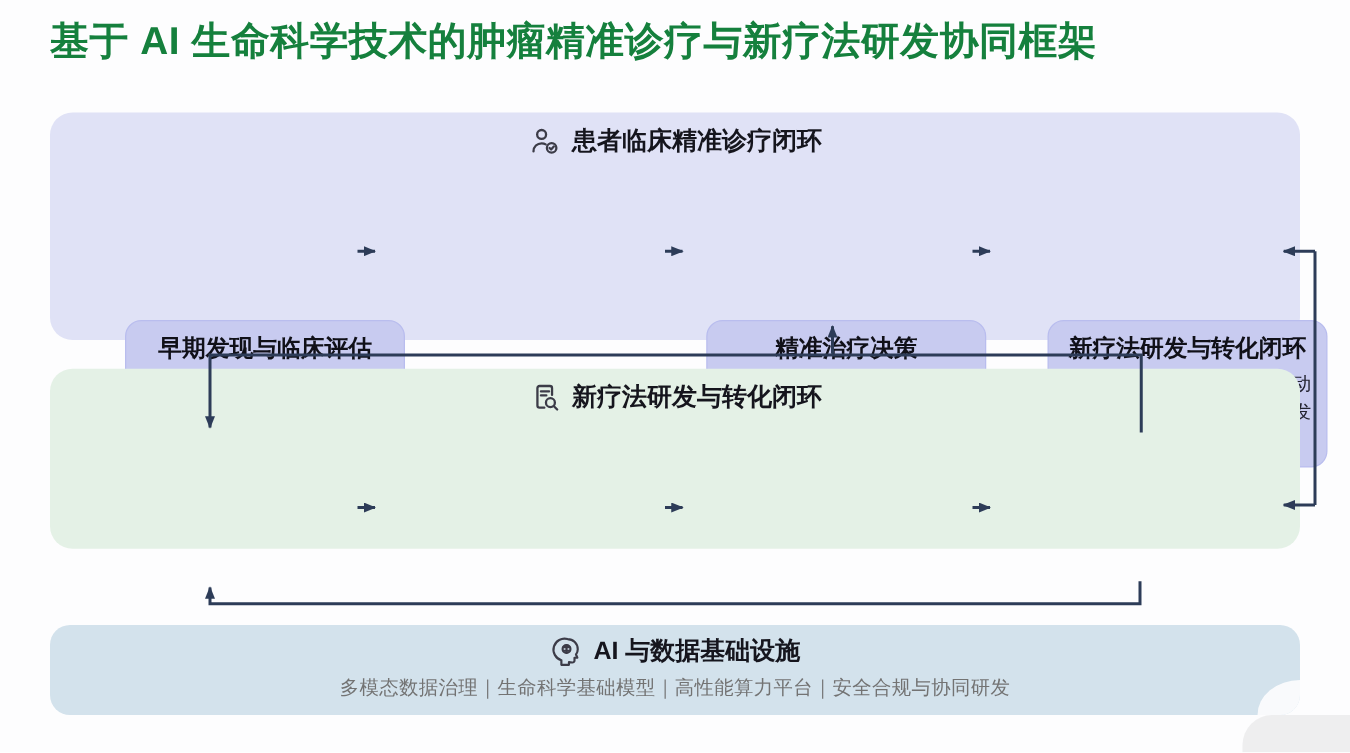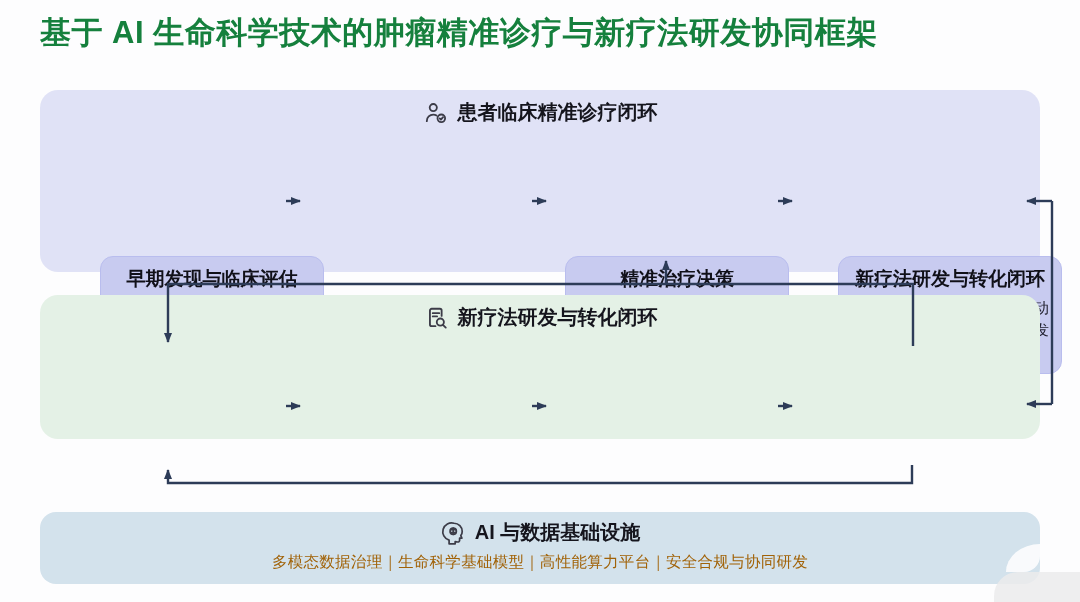--- a/index.html
+++ b/index.html
@@ -9,21 +9,21 @@
     font-family:"Liberation Sans","DejaVu Sans",sans-serif;
     color:#1c1c26;
   }
   .main-title{
     position:absolute;left:40px;top:12px;width:1000px;
     font-size:31px;font-weight:800;letter-spacing:.5px;color:#15803d;
   }
   .section{position:absolute;left:40px;width:1000px;border-radius:18px;}
   .sec-clinical{top:90px;height:182px;background:#e0e2f6;}
   .sec-rnd{top:295px;height:144px;background:#e4f1e6;}
-  .sec-infra{top:500px;height:72px;background:#d3e2ec;border-radius:16px;margin-top:12px;}
+  .sec-infra{top:500px;height:72px;background:#d3e2ec;border-radius:16px;}
   .sec-head{
     position:absolute;left:0;top:9px;width:100%;
     display:flex;justify-content:center;align-items:center;gap:9px;
     font-size:20px;font-weight:700;color:#15151d;
   }
   .sec-head svg{display:block;}
   .node{
     position:absolute;height:118px;border-radius:13px;box-sizing:border-box;
     padding:9px 12px 0 12px;
   }
@@ -36,21 +36,21 @@
   .node-title{
     margin:0 0 5px 0;text-align:center;
     font-size:19px;font-weight:700;color:#101018;
   }
   .node-body{
     margin:0;font-size:15px;line-height:1.46;text-align:justify;
     color:#222230;
   }
   .infra-items{
     position:absolute;left:0;top:40px;width:100%;text-align:center;
-    font-size:15.5px;color:#a16207;letter-spacing:.3px;
+    font-size:15.5px;color:#737373;letter-spacing:.3px;
   }
   .connectors{position:absolute;left:0;top:0;pointer-events:none;}
   .watermark-area{
     position:absolute;right:0;top:572px;width:86px;height:30px;
     background:#ebebec;border-top-left-radius:24px;opacity:.85;
   }
   .corner-wedge{
     position:absolute;left:1006px;top:544px;width:34px;height:28px;
     background:#fdfdfe;border-radius:100% 0 16px 0;opacity:.9;
   }

